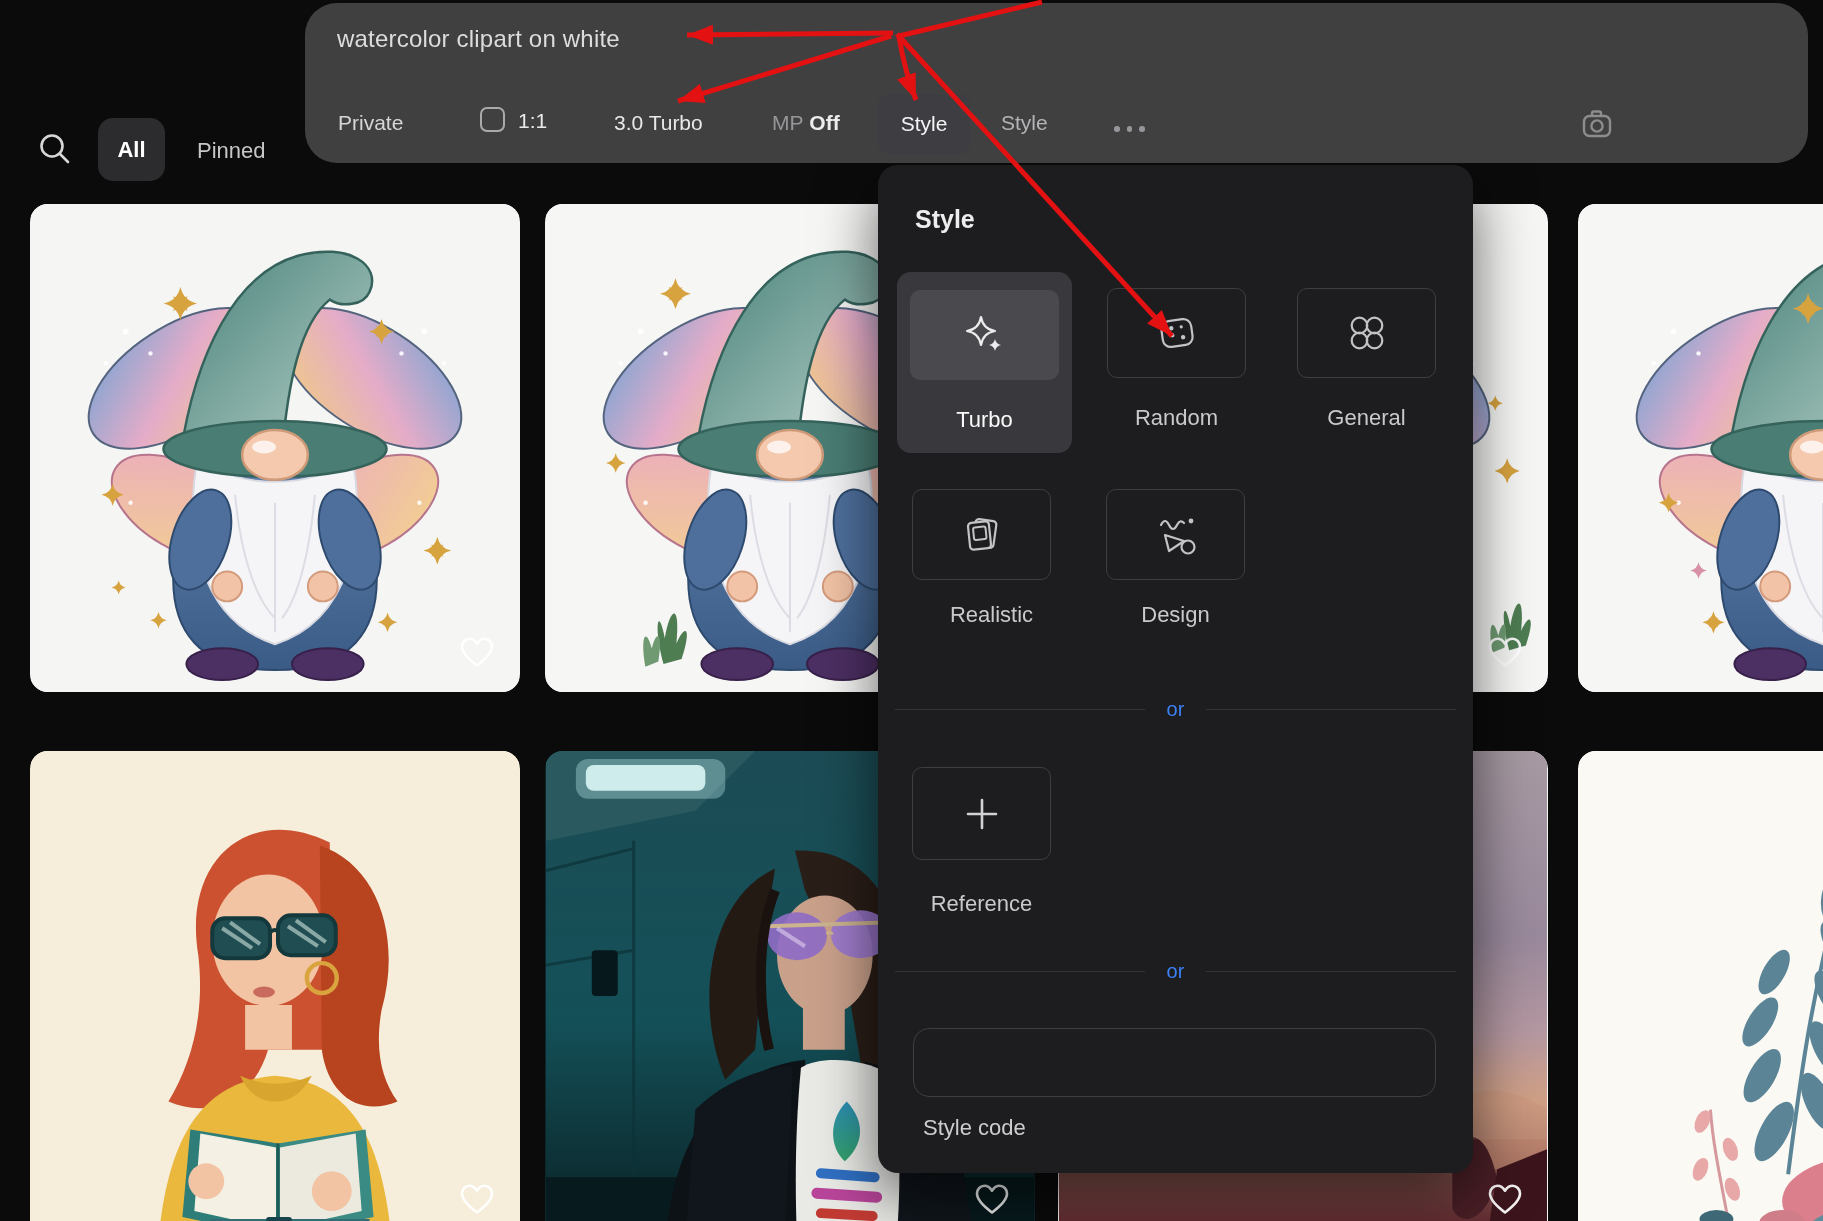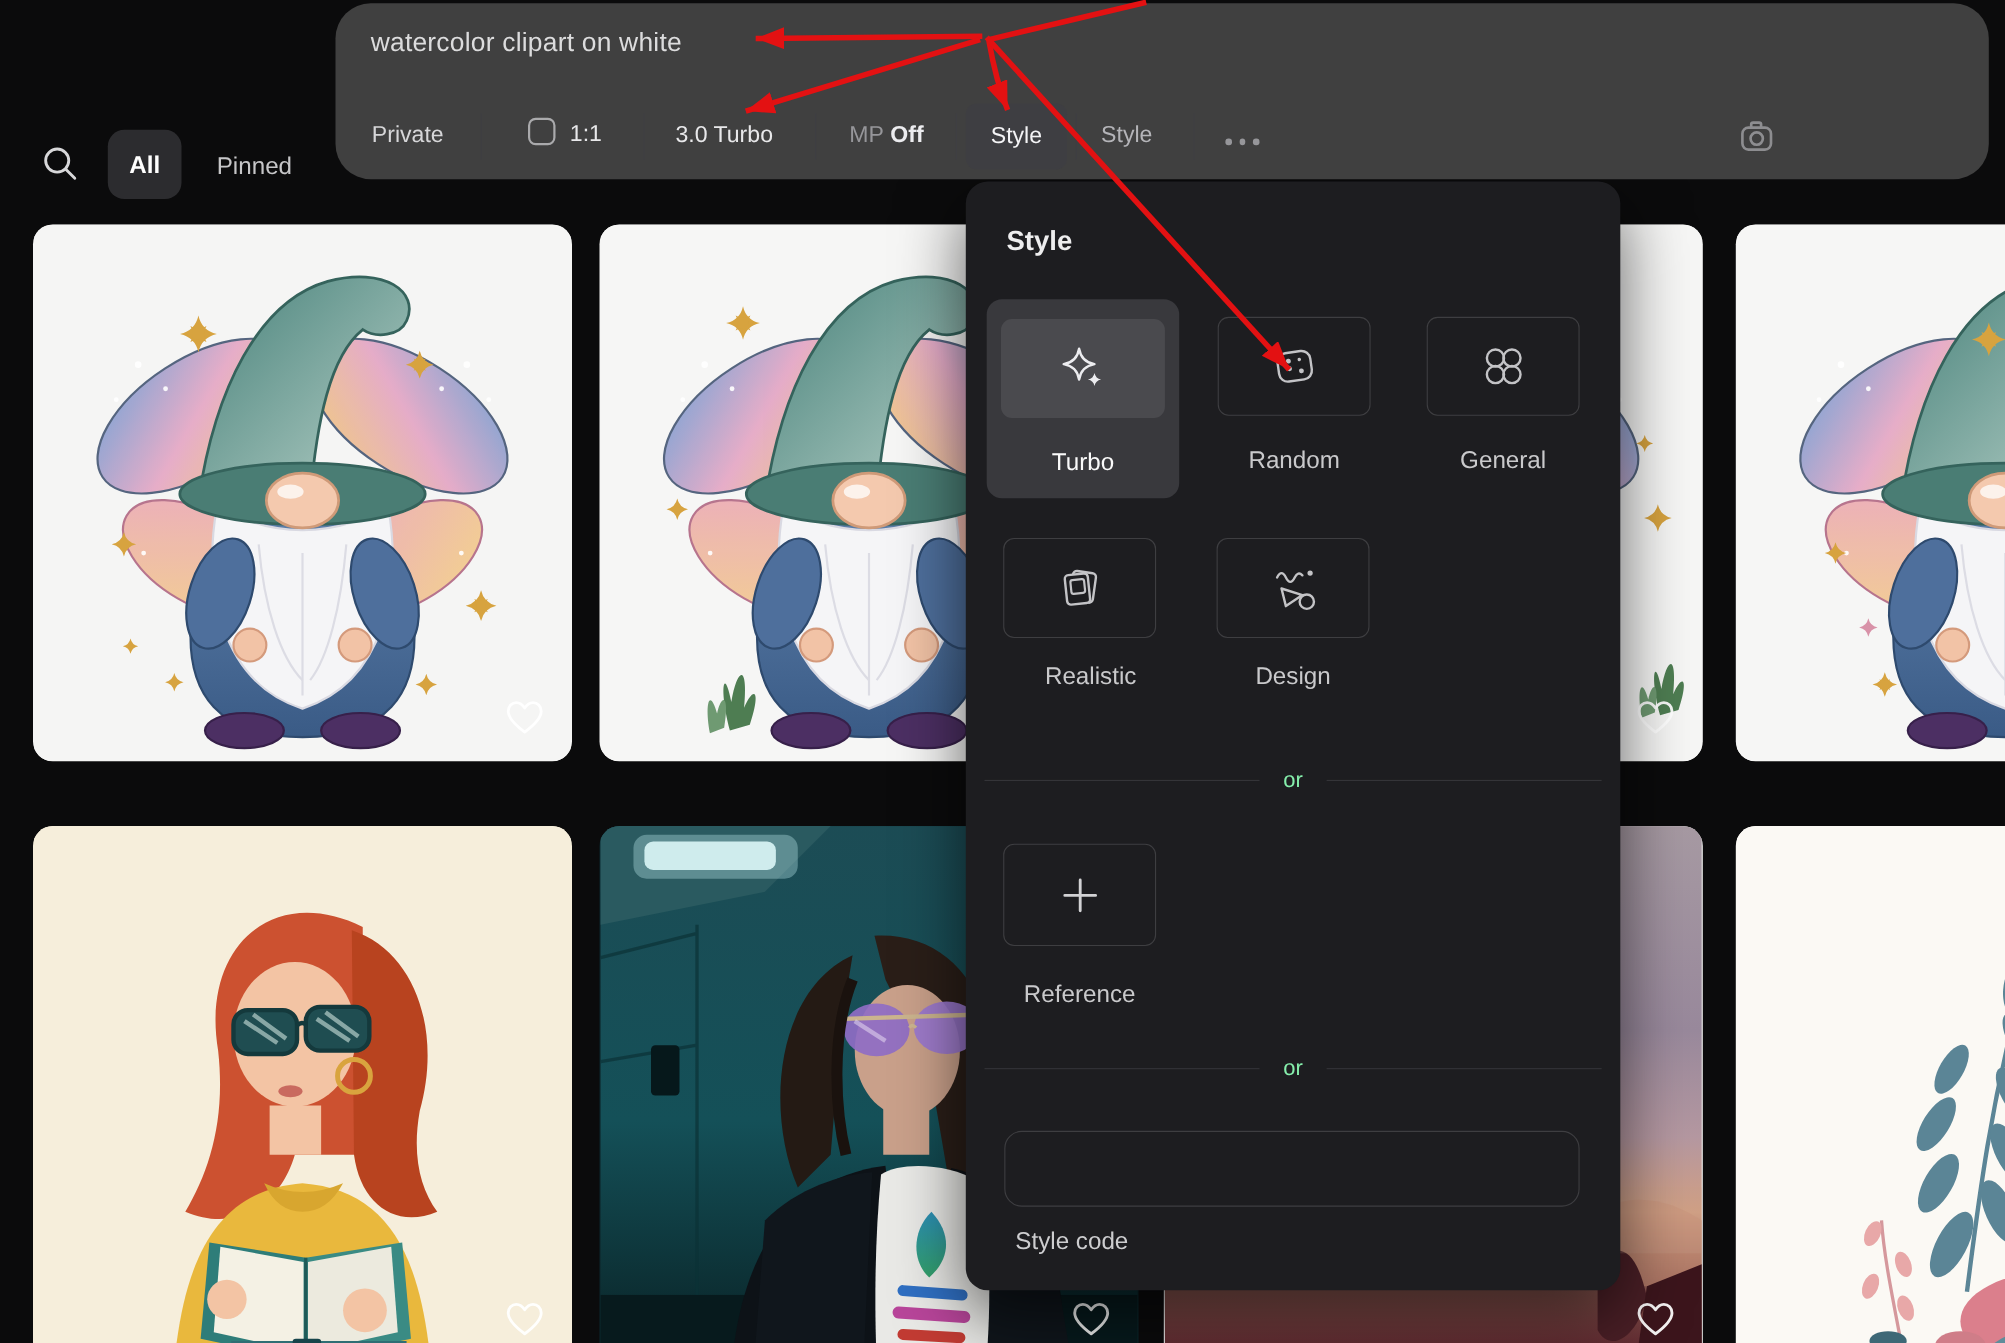--- a/index.html
+++ b/index.html
@@ -37,21 +37,21 @@
   
   .style-panel{position:absolute;left:878px;top:165px;width:595px;height:1008px;background:#1d1d20;border-radius:20px;z-index:5;box-shadow:0 22px 60px rgba(0,0,0,.6);}
   .sp-title{position:absolute;left:37px;top:40px;font-size:25px;font-weight:600;color:#ededee;}
   .card-sel{position:absolute;left:19px;top:107px;width:175px;height:181px;background:#39393d;border:none;border-radius:14px;cursor:pointer;padding:0;}
   .card-sel .inner{position:absolute;left:13px;top:18px;width:149px;height:90px;background:#4a4a4e;border-radius:10px;display:flex;align-items:center;justify-content:center;}
   .card-sel .lbl{position:absolute;left:0;top:135px;width:100%;text-align:center;font-size:22px;color:#fafafa;font-family:inherit;}
   .card{position:absolute;width:139px;height:90px;background:none;border:1.5px solid #3e3e41;border-radius:10px;cursor:pointer;display:flex;align-items:center;justify-content:center;padding:0;}
   .card-lbl{position:absolute;width:139px;text-align:center;font-size:22px;color:#c9c9cb;}
   .or-row{position:absolute;left:17px;right:17px;display:flex;align-items:center;}
   .or-row .ln{flex:1;height:1px;background:#343438;}
-  .or-row .or{margin:0 22px;font-size:20px;color:#86efac;text-align:right;}
+  .or-row .or{margin:0 22px;font-size:20px;color:#3b82f6;text-align:right;}
   .code-input{position:absolute;left:35px;top:863px;width:523px;height:69px;box-sizing:border-box;background:transparent;border:1.5px solid #3e3e41;border-radius:16px;color:#e8e8e8;font-size:22px;padding:0 20px;font-family:inherit;outline:none;}
   .code-lbl{position:absolute;left:45px;top:950px;font-size:22px;color:#cdcdcf;}
 
   .arrows{position:absolute;left:0;top:0;width:1823px;height:1221px;z-index:10;pointer-events:none;}
 </style>
 </head>
 <body>
 
 <svg width="0" height="0" style="position:absolute" aria-hidden="true">
   <defs>

